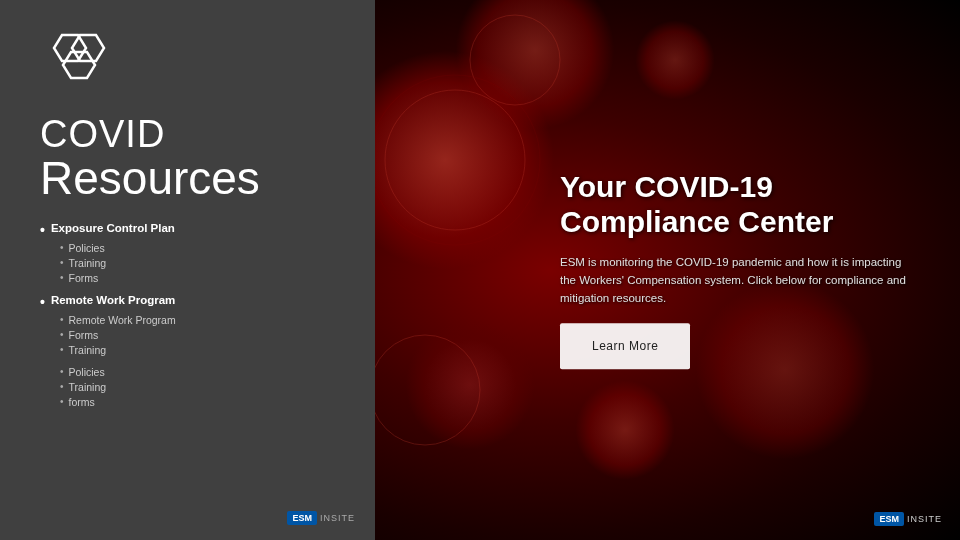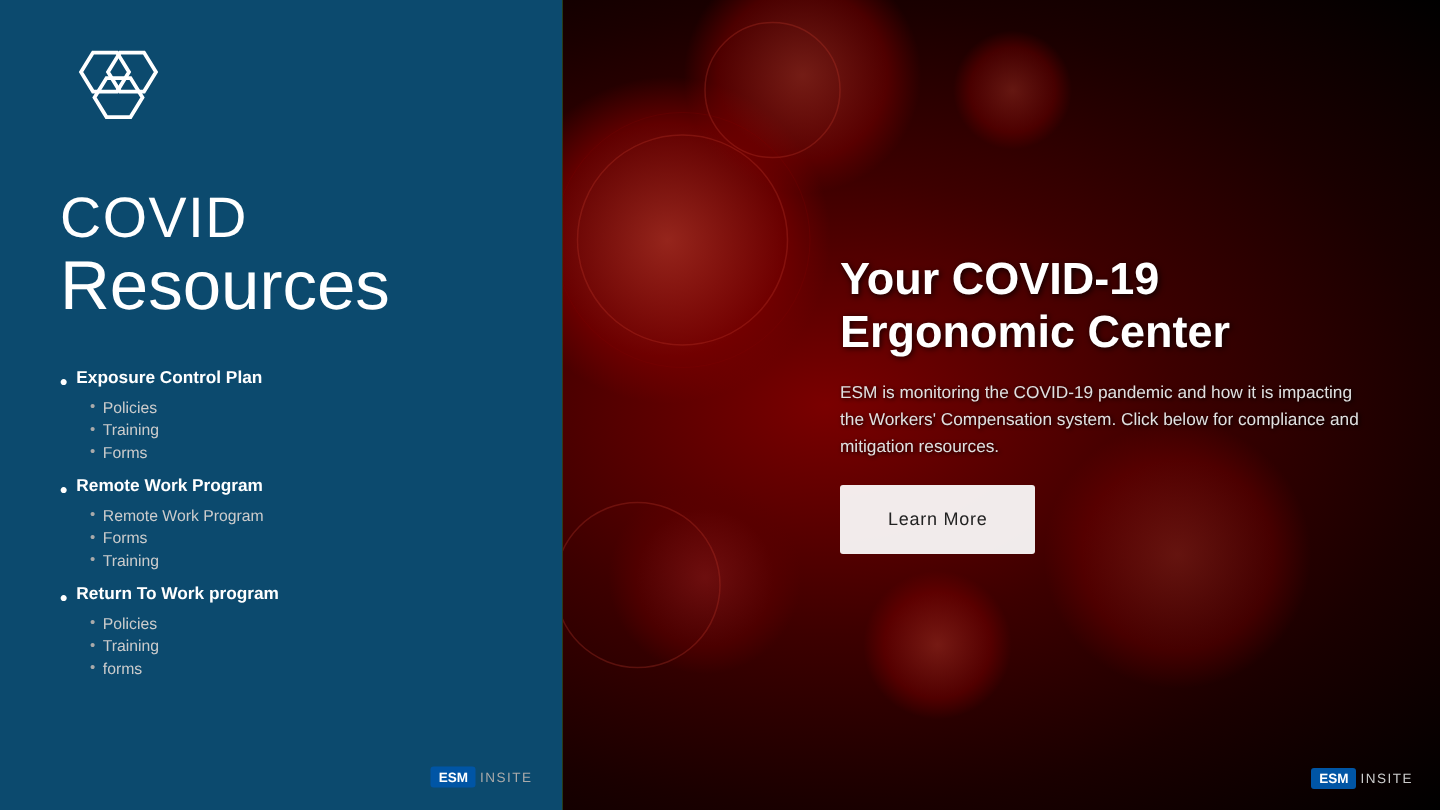--- a/index.html
+++ b/index.html
@@ -9,27 +9,26 @@
       display: flex;
       font-family: Arial, sans-serif;
       overflow: hidden;
       background: #000;
     }
 
     
     .left-panel {
       width: 375px;
       min-width: 375px;
-      background: #0c4a6e;
+      background: #404040;
       color: #fff;
       padding: 30px 30px 20px 40px;
       display: flex;
       flex-direction: column;
       position: relative;
-      gap: 12px;
     }
 
     .logo-hexagons {
       display: flex;
       gap: 4px;
       margin-bottom: 20px;
     }
 
     .title-covid {
       font-size: 38px;
@@ -114,21 +113,21 @@
     .insite-text {
       color: #aaa;
       font-size: 9px;
       font-weight: 500;
       letter-spacing: 1px;
     }
 
     
     .right-panel {
       flex: 1;
-      background: #4d7c0f;
+      background: #1d4ed8;
       position: relative;
       overflow: hidden;
     }
 
     .banner-bg {
       position: absolute;
       inset: 0;
       background: radial-gradient(ellipse at 30% 50%, #7a0000 0%, #3d0000 40%, #1a0000 70%, #000 100%);
     }
 
@@ -261,24 +260,20 @@
         <li>
             <span>Forms</span>
           </li>
         <li>
             <span>Training</span>
           </li>
       </ul>
     </li>
 
     <li>
-      <div class="item-label">
-        <span class="bullet-main"></span>
-        <span>Return To Work program</span>
-      </div>
       <ul class="sub-list">
         <li>
             <span>Policies</span>
           </li>
         <li>
             <span>Training</span>
           </li>
         <li>
             <span>forms</span>
           </li>
@@ -308,21 +303,21 @@
       <circle cx="80" cy="160" r="70" fill="none" stroke="#c0392b" stroke-width="1"></circle>
       <circle cx="80" cy="160" r="85" fill="none" stroke="#8b0000" stroke-width="0.5"></circle>
       <circle cx="140" cy="60" r="45" fill="none" stroke="#c0392b" stroke-width="1"></circle>
       <circle cx="50" cy="390" r="55" fill="none" stroke="#c0392b" stroke-width="1"></circle>
     </svg>
   </div>
 
   <div class="banner-content">
     <div class="banner-title">
       <span>Your COVID-19</span><br>
-      <span>Ergonomic Center</span>
+      <span>Compliance Center</span>
     </div>
     <div class="banner-subtitle">ESM is monitoring the COVID-19 pandemic and how it is impacting the Workers' Compensation system. Click below for compliance and mitigation resources.</div>
     <button class="learn-more-btn">Learn More</button>
   </div>
 
   <div class="esm-badge-banner">
     <span class="esm-box-banner">ESM</span>
     <span class="insite-text-banner">INSITE</span>
   </div>
 </div>

